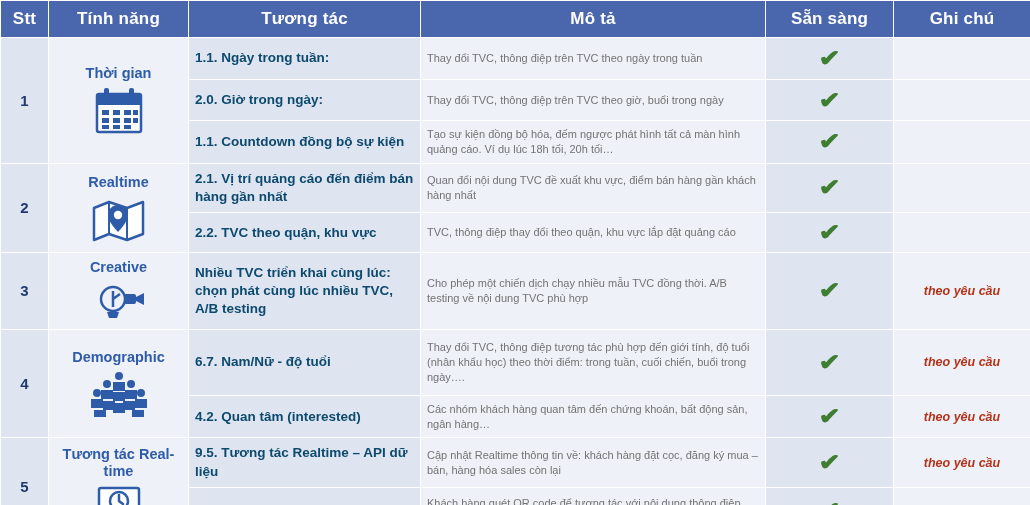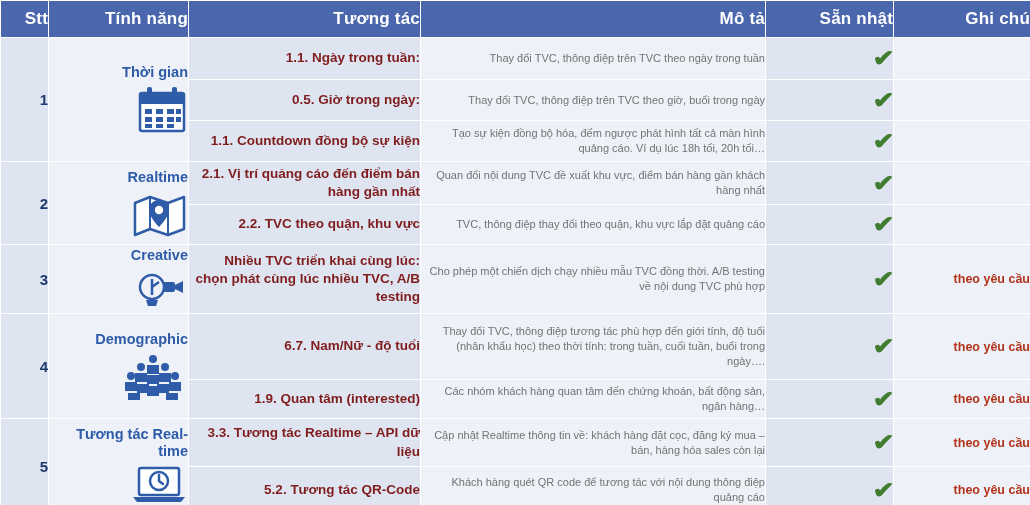--- a/index.html
+++ b/index.html
@@ -17,22 +17,21 @@
   }
   table.feature-table {
     width: 1030px;
     border-collapse: collapse;
     table-layout: fixed;
   }
   table.feature-table th,
   table.feature-table td {
     border: 1px solid #ffffff;
     vertical-align: middle;
-    padding: 0;
-    text-align: right;
+    padding: 6px;
   }
   thead th {
     background: #4a66ad;
     color: #ffffff;
     font-size: 17px;
     font-weight: bold;
     text-align: center;
     height: 37px;
     letter-spacing: 0.2px;
   }
@@ -65,21 +64,21 @@
     margin-bottom: 5px;
   }
   td.feature .feat-icon {
     display: block;
     line-height: 0;
   }
   td.feature .feat-icon svg { display: inline-block; }
 
   td.inter {
     background: #dfe4f1;
-    color: #7f1d1d;
+    color: #0c4a6e;
     font-weight: bold;
     font-size: 13.5px;
     line-height: 1.35;
     padding: 7px 8px 7px 10px;
     text-align: left;
   }
   td.desc {
     background: #eef1f8;
     color: #737373;
     font-size: 11px;
@@ -96,20 +95,21 @@
     font-size: 23px;
     font-weight: bold;
     line-height: 1;
     display: inline-block;
     transform: scaleX(1.15);
   }
   td.note {
     background: #eef1f8;
     text-align: center;
     color: #b3341a;
+    font-style: italic;
     font-weight: bold;
     font-size: 12.5px;
   }
   
   tr.r1 td { height: 42px; }
   tr.r2 td { height: 41px; }
   tr.r3 td { height: 41px; }
   tr.r4 td { height: 43px; }
   tr.r5 td { height: 40px; }
   tr.r6 td { height: 69px; }
@@ -130,21 +130,21 @@
     <col class="c-desc">
         <col class="c-ready">
         <col class="c-note">
   </colgroup>
   <thead>
     <tr>
       <th>Stt</th>
       <th>Tính năng</th>
       <th>Tương tác</th>
       <th>Mô tả</th>
-      <th>Sẵn nhật</th>
+      <th>Sẵn sàng</th>
       <th>Ghi chú</th>
     </tr>
   </thead>
   <tbody>
 
     <tr class="r1">
       <td class="stt" rowspan="3">1</td>
       <td class="feature" rowspan="3">
         <span class="feat-label">Thời gian</span>
         <span class="feat-icon">
@@ -168,21 +168,21 @@
             </g>
           </svg>
         </span>
       </td>
       <td class="inter">1.1. Ngày trong tuần:</td>
       <td class="desc">Thay đổi TVC, thông điệp trên TVC theo ngày trong tuần</td>
       <td class="ready"><span class="check">✔</span></td>
       <td class="note"></td>
     </tr>
     <tr class="r2">
-      <td class="inter">0.5. Giờ trong ngày:</td>
+      <td class="inter">2.0. Giờ trong ngày:</td>
       <td class="desc">Thay đổi TVC, thông điệp trên TVC theo giờ, buổi trong ngày</td>
       <td class="ready"><span class="check">✔</span></td>
       <td class="note"></td>
     </tr>
     <tr class="r3">
       <td class="inter">1.1. Countdown đồng bộ sự kiện</td>
       <td class="desc">Tạo sự kiện đồng bộ hóa, đếm ngược phát hình tất cả màn hình quảng cáo. Ví dụ lúc 18h tối, 20h tối…</td>
       <td class="ready"><span class="check">✔</span></td>
       <td class="note"></td>
     </tr>
@@ -260,45 +260,45 @@
                   <path d="M29 33h12v10H29z"></path>
               <circle cx="16" cy="34" r="4"></circle>
                   <path d="M10 40h12v7H10z"></path>
               <circle cx="54" cy="34" r="4"></circle>
                   <path d="M48 40h12v7H48z"></path>
             </g>
           </svg>
         </span>
       </td>
       <td class="inter">6.7. Nam/Nữ - độ tuổi</td>
-      <td class="desc">Thay đổi TVC, thông điệp tương tác phù hợp đến giới tính, độ tuổi (nhân khẩu học) theo thời tính: trong tuần, cuối tuần, buổi trong ngày….</td>
+      <td class="desc">Thay đổi TVC, thông điệp tương tác phù hợp đến giới tính, độ tuổi (nhân khẩu học) theo thời điểm: trong tuần, cuối chiến, buổi trong ngày….</td>
       <td class="ready"><span class="check">✔</span></td>
       <td class="note">theo yêu cầu</td>
     </tr>
     <tr class="r8">
-      <td class="inter">1.9. Quan tâm (interested)</td>
+      <td class="inter">4.2. Quan tâm (interested)</td>
       <td class="desc">Các nhóm khách hàng quan tâm đến chứng khoán, bất động sản, ngân hàng…</td>
       <td class="ready"><span class="check">✔</span></td>
       <td class="note">theo yêu cầu</td>
     </tr>
 
     <tr class="r9">
       <td class="stt" rowspan="2">5</td>
       <td class="feature" rowspan="2">
         <span class="feat-label">Tương tác Real-time</span>
         <span class="feat-icon">
           <svg width="58" height="42" viewBox="0 0 58 42">
             <rect x="9" y="4" width="40" height="27" rx="2" fill="#ffffff" stroke="#2e5ca8" stroke-width="2.5"></rect>
             <path d="M3 33 H55 L51 38 H7 Z" fill="#2e5ca8"></path>
             <circle cx="29" cy="17" r="9" fill="none" stroke="#2e5ca8" stroke-width="2.5"></circle>
             <path d="M29 11 V17 L33 20" stroke="#2e5ca8" stroke-width="2.5" fill="none" stroke-linecap="round"></path>
           </svg>
         </span>
       </td>
-      <td class="inter">3.3. Tương tác Realtime – API dữ liệu</td>
+      <td class="inter">9.5. Tương tác Realtime – API dữ liệu</td>
       <td class="desc">Cập nhật Realtime thông tin về: khách hàng đặt cọc, đăng ký mua – bán, hàng hóa sales còn lại</td>
       <td class="ready"><span class="check">✔</span></td>
       <td class="note">theo yêu cầu</td>
     </tr>
     <tr class="r10">
       <td class="inter">5.2. Tương tác QR-Code</td>
       <td class="desc">Khách hàng quét QR code để tương tác với nội dung thông điệp quảng cáo</td>
       <td class="ready"><span class="check">✔</span></td>
       <td class="note">theo yêu cầu</td>
     </tr>

